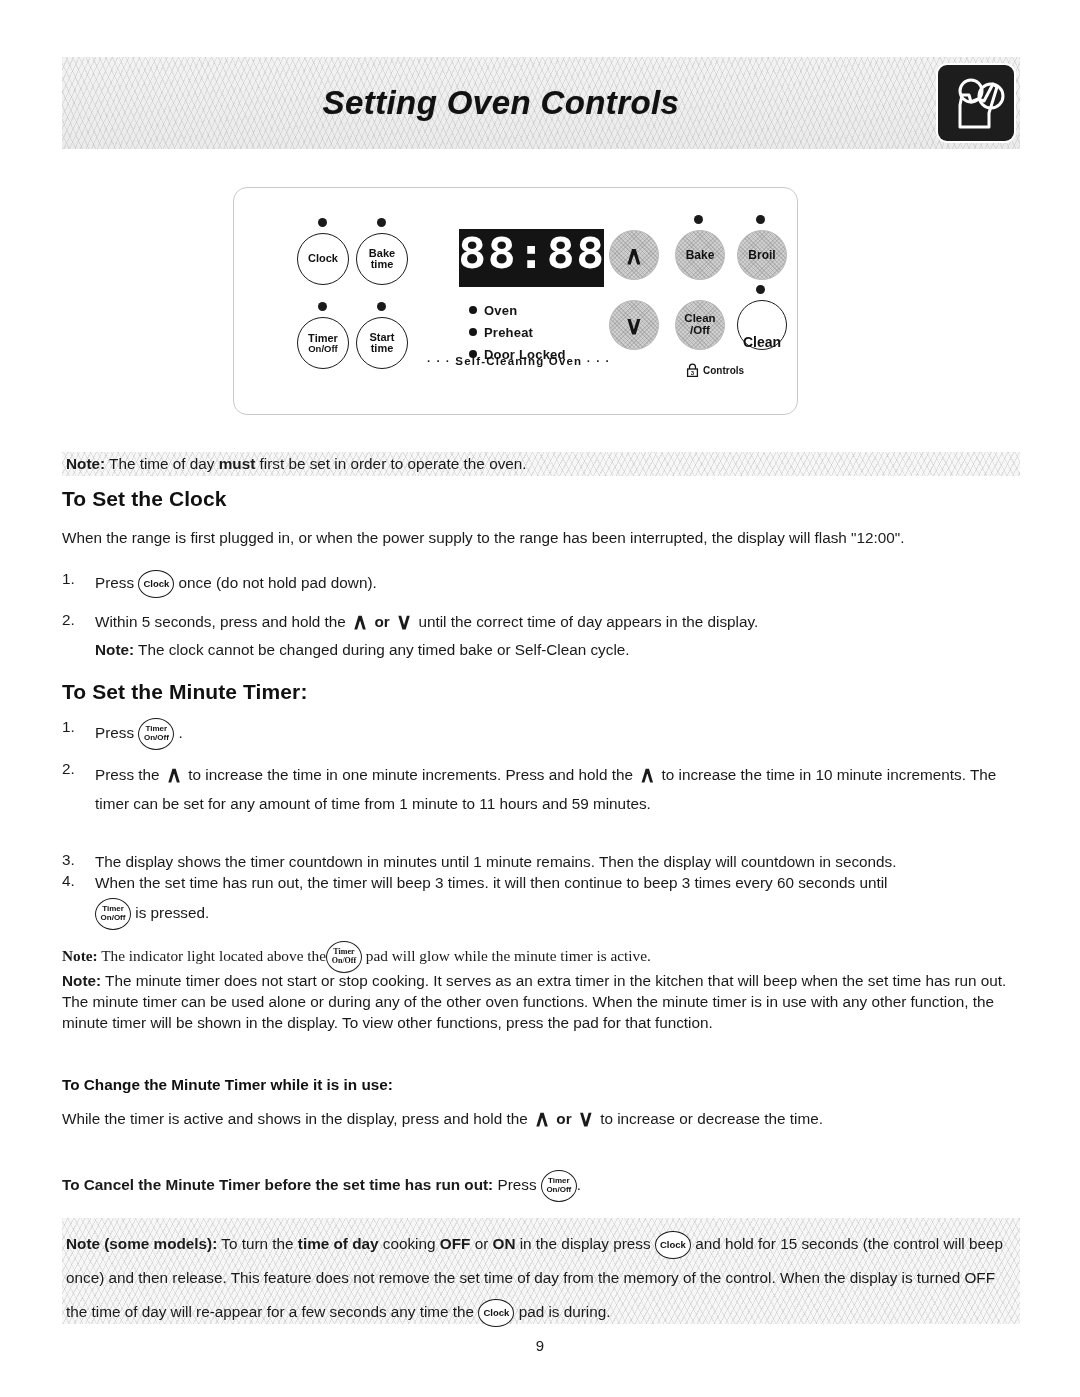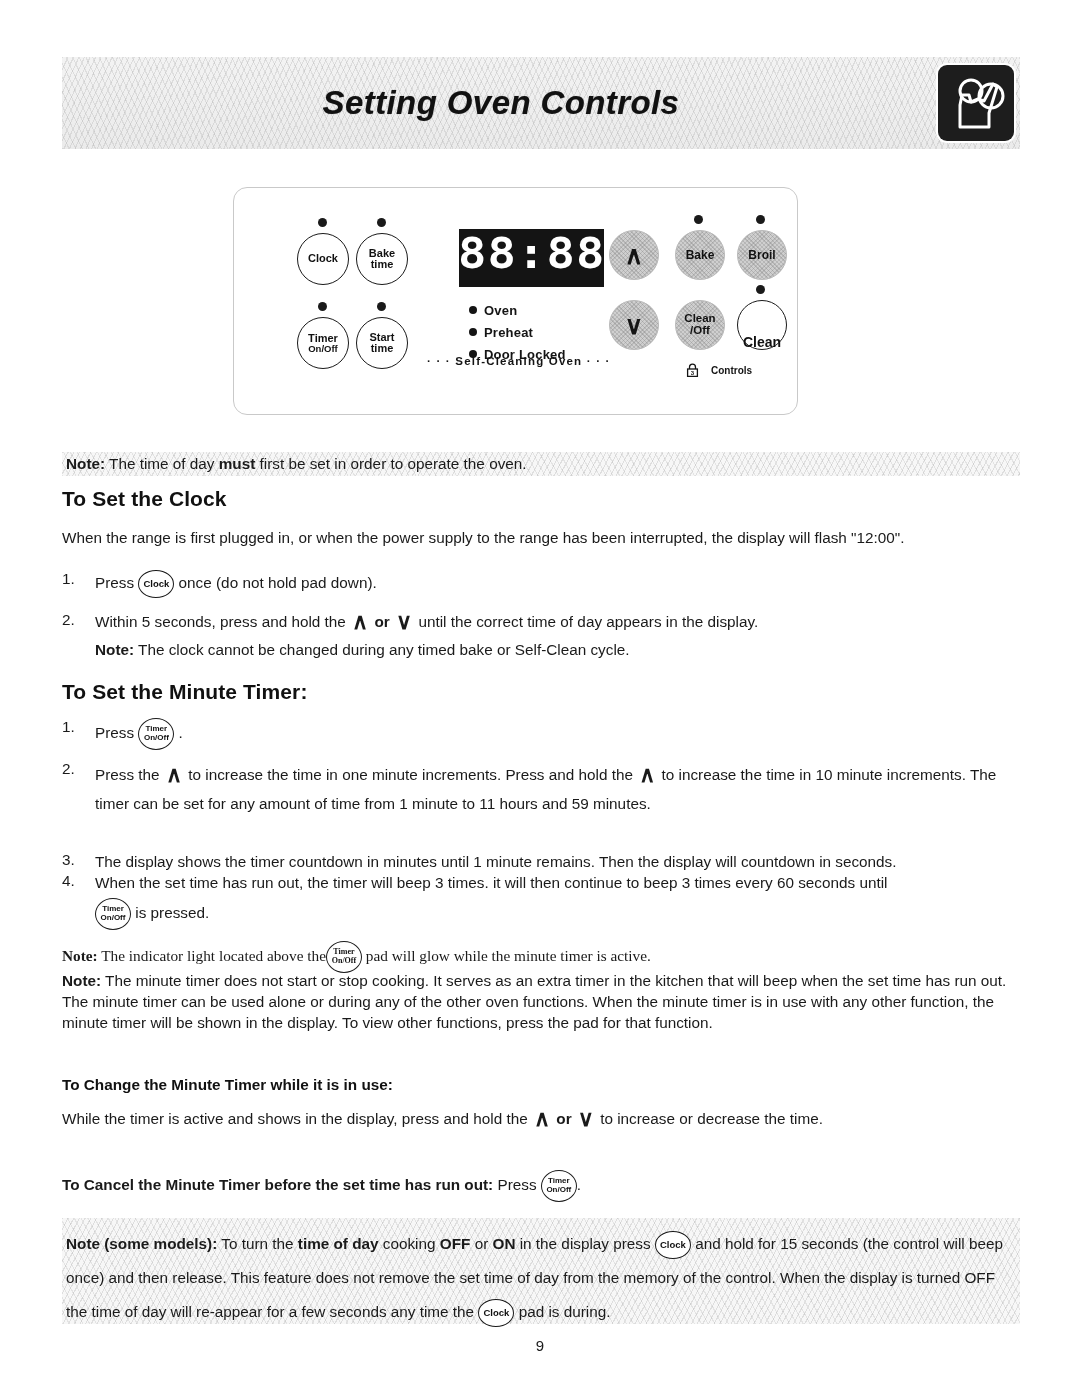--- a/index.html
+++ b/index.html
@@ -67,21 +67,21 @@
   .ind{position:absolute;font-size:13px;font-weight:bold;color:#141414;
        letter-spacing:.2px;white-space:nowrap;}
   .ind .dot{display:inline-block;width:8px;height:8px;border-radius:50%;
             background:#141414;margin-right:7px;vertical-align:1px;}
   .selfclean{
     position:absolute;left:193px;top:167px;font-size:11.5px;font-weight:bold;
     color:#141414;letter-spacing:1.2px;white-space:nowrap;
   }
   .ctrl-lock{
     position:absolute;left:452px;top:175px;font-size:10px;font-weight:bold;
-    color:#141414;white-space:nowrap;display:flex;align-items:center;gap:12px;
+    color:#141414;white-space:nowrap;display:flex;align-items:center;gap:4px;
   }
   .lock-glyph{display:inline-block;width:13px;height:14px;position:relative;}
   .chev{font-size:25px;font-weight:bold;line-height:1;color:#141414;}
 
   
   .shade{
     position:absolute;
     background:
       repeating-linear-gradient(118deg, rgba(165,165,165,.30) 0 1px, rgba(255,255,255,0) 1px 5px),
       repeating-linear-gradient(62deg, rgba(150,150,150,.20) 0 1px, rgba(255,255,255,0) 1px 6px),

